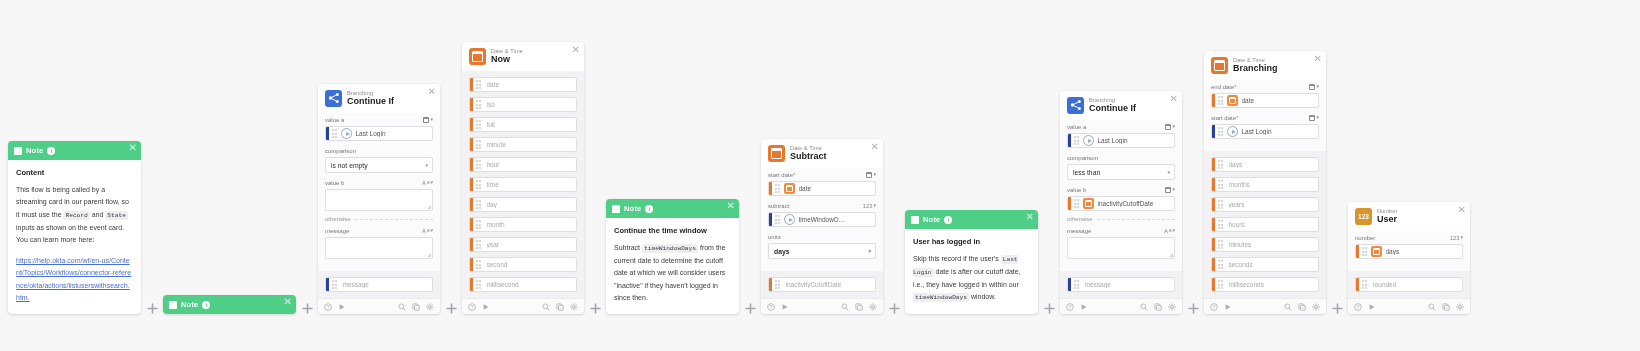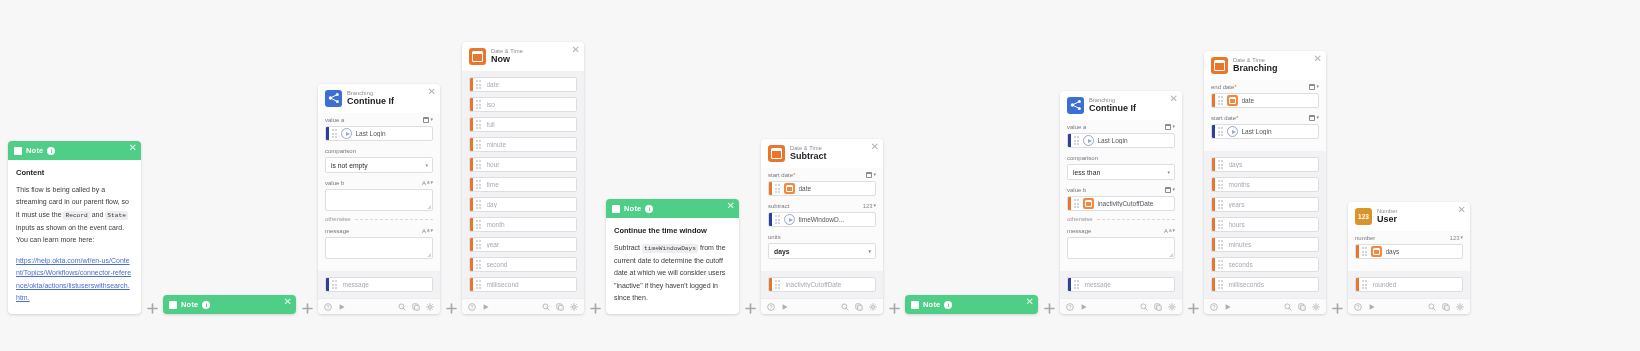--- a/index.html
+++ b/index.html
@@ -838,20 +838,24 @@
           </svg>
         </span>
       </div>
       <div class="card note-card">
         <div class="note-head">
           <span class="nh-square"></span>
           <span class="nh-label">Note</span>
           <span class="nh-info">i</span>
           <span class="card-close">✕</span>
         </div>
+        <div class="note-body">
+          <div class="note-title">User has logged in</div>
+          <div class="note-text">Skip this record if the user's <code>Last Login</code> date is after our cutoff date, i.e., they have logged in within our <code>timeWindowDays</code> window.</div>
+        </div>
       </div>
       <div class="connector">
         <span>
           <svg width="11" height="11" viewBox="0 0 11 11">
             <path d="M5.5 1v9M1 5.5h9" stroke="#a6a6ac" stroke-width="1.6" stroke-linecap="round"></path>
           </svg>
         </span>
       </div>
       <div class="card action-card">
         <div class="act-head">

